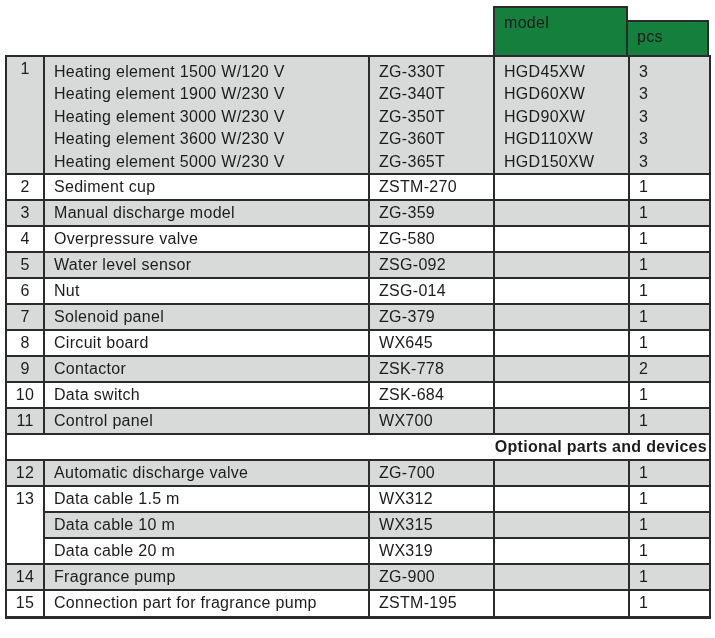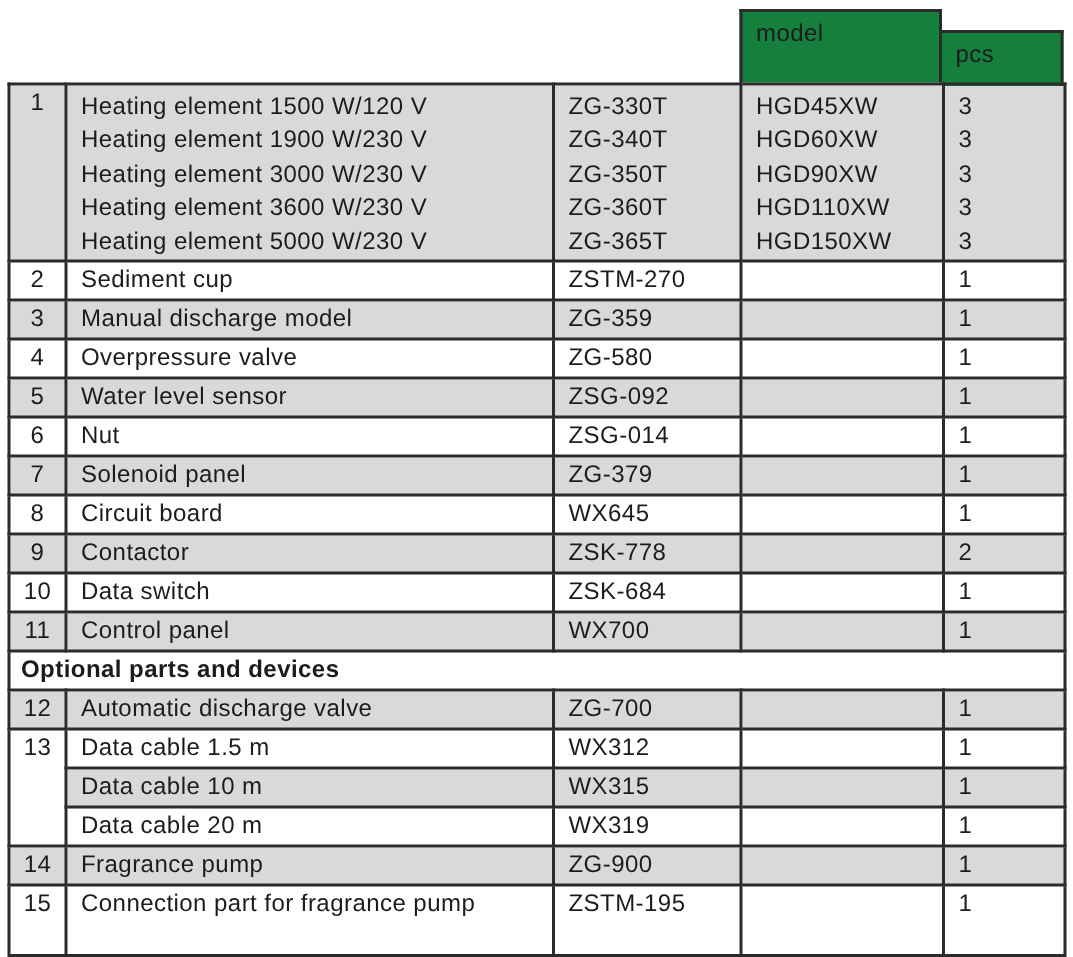--- a/index.html
+++ b/index.html
@@ -32,22 +32,22 @@
     height: 26px; padding: 0 2px 0 9px;
     vertical-align: middle; white-space: nowrap; overflow: hidden;
     background: #ffffff;
   }
   tr.shaded td { background: #d8dada; }
   .parts td.num { text-align: center; padding: 0; }
   .parts td.vtop { vertical-align: top; padding-top: 3px; }
   tr.grp { height: 113px; }
   tr.grp td { vertical-align: top; padding-top: 4px; }
   tr.grp .line { height: 22.4px; line-height: 22.4px; }
-  tr.section td { font-weight: bold; padding-left: 7px; }
-  tr.r15 { height: 48px; padding-left: 12px; }
+  tr.section td { font-weight: bold; padding-left: 24px; text-align: right; }
+  tr.r15 { height: 28px; padding-left: 12px; }
 </style>
 </head>
 <body>
 
 <div class="page">
 
   <div class="hdr">
     <div class="hcell model">model</div>
     <div class="hcell pcs">pcs</div>
   </div>

